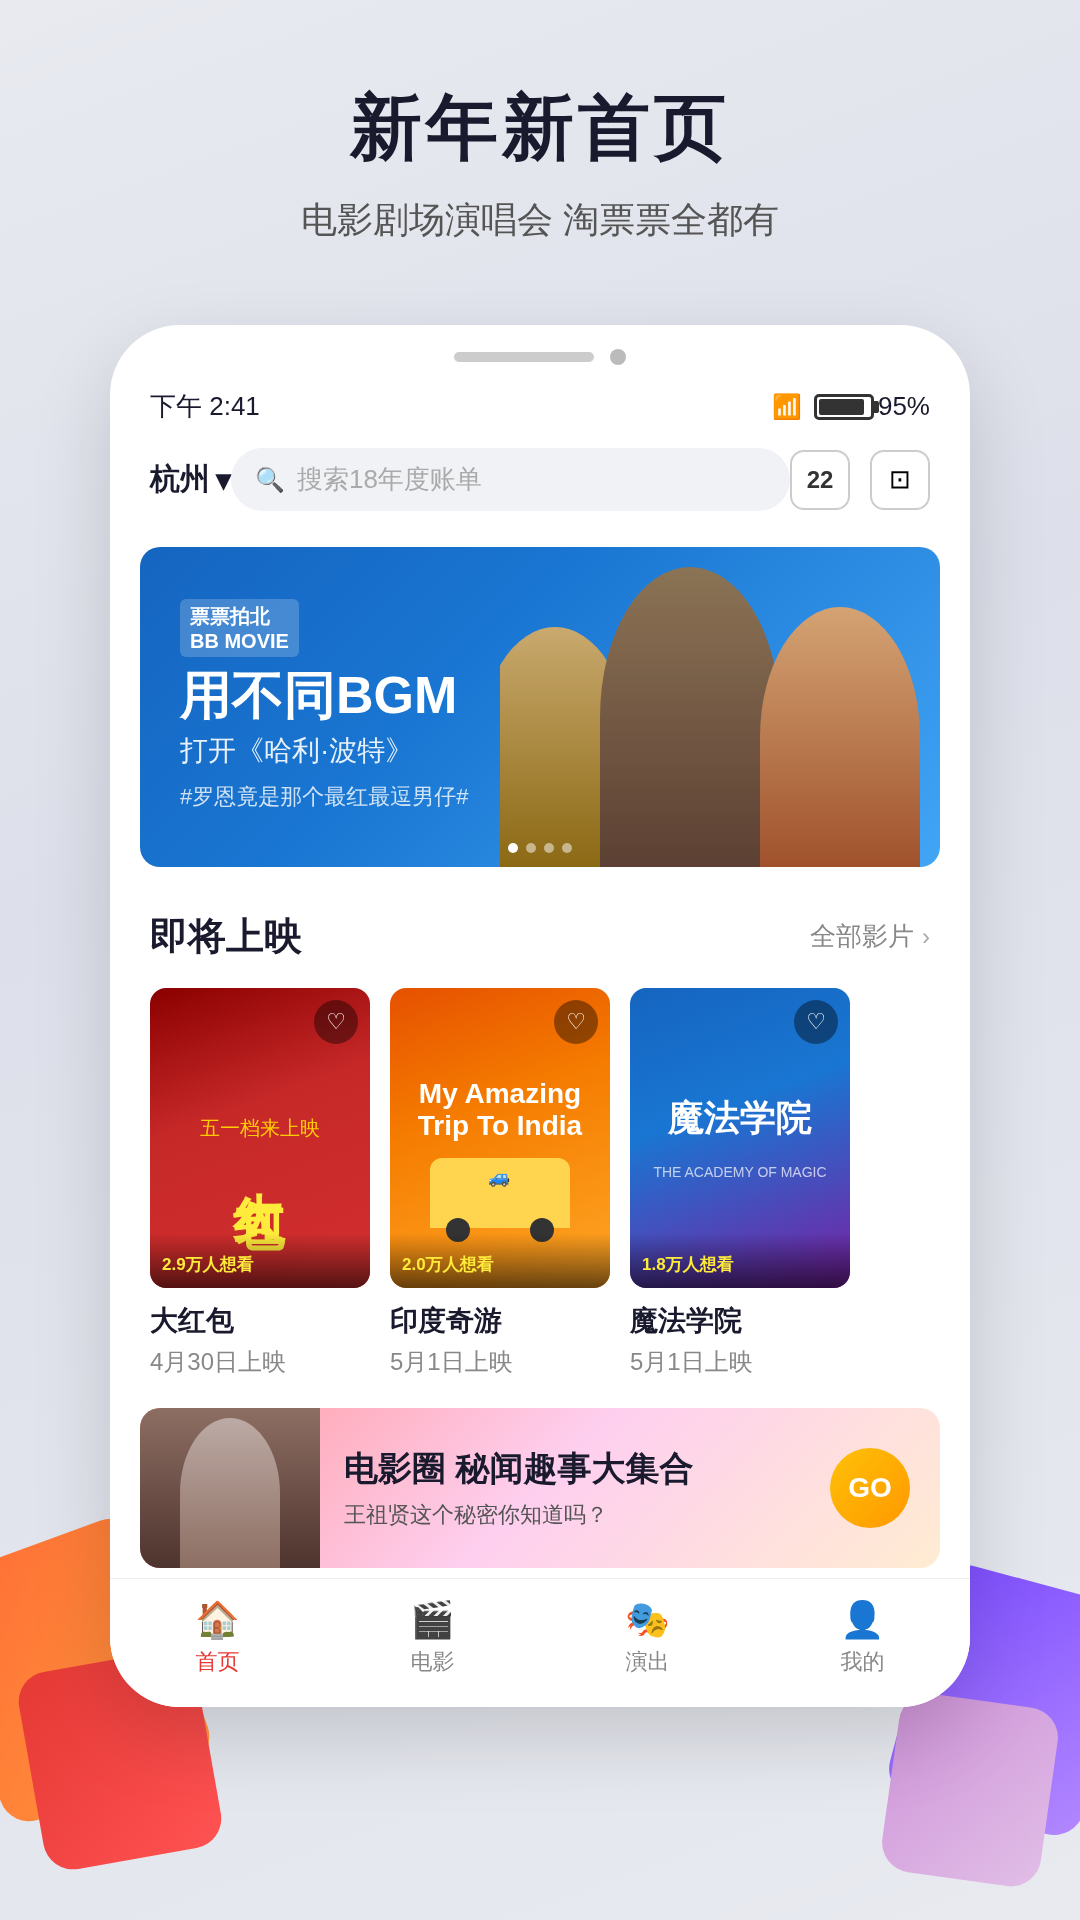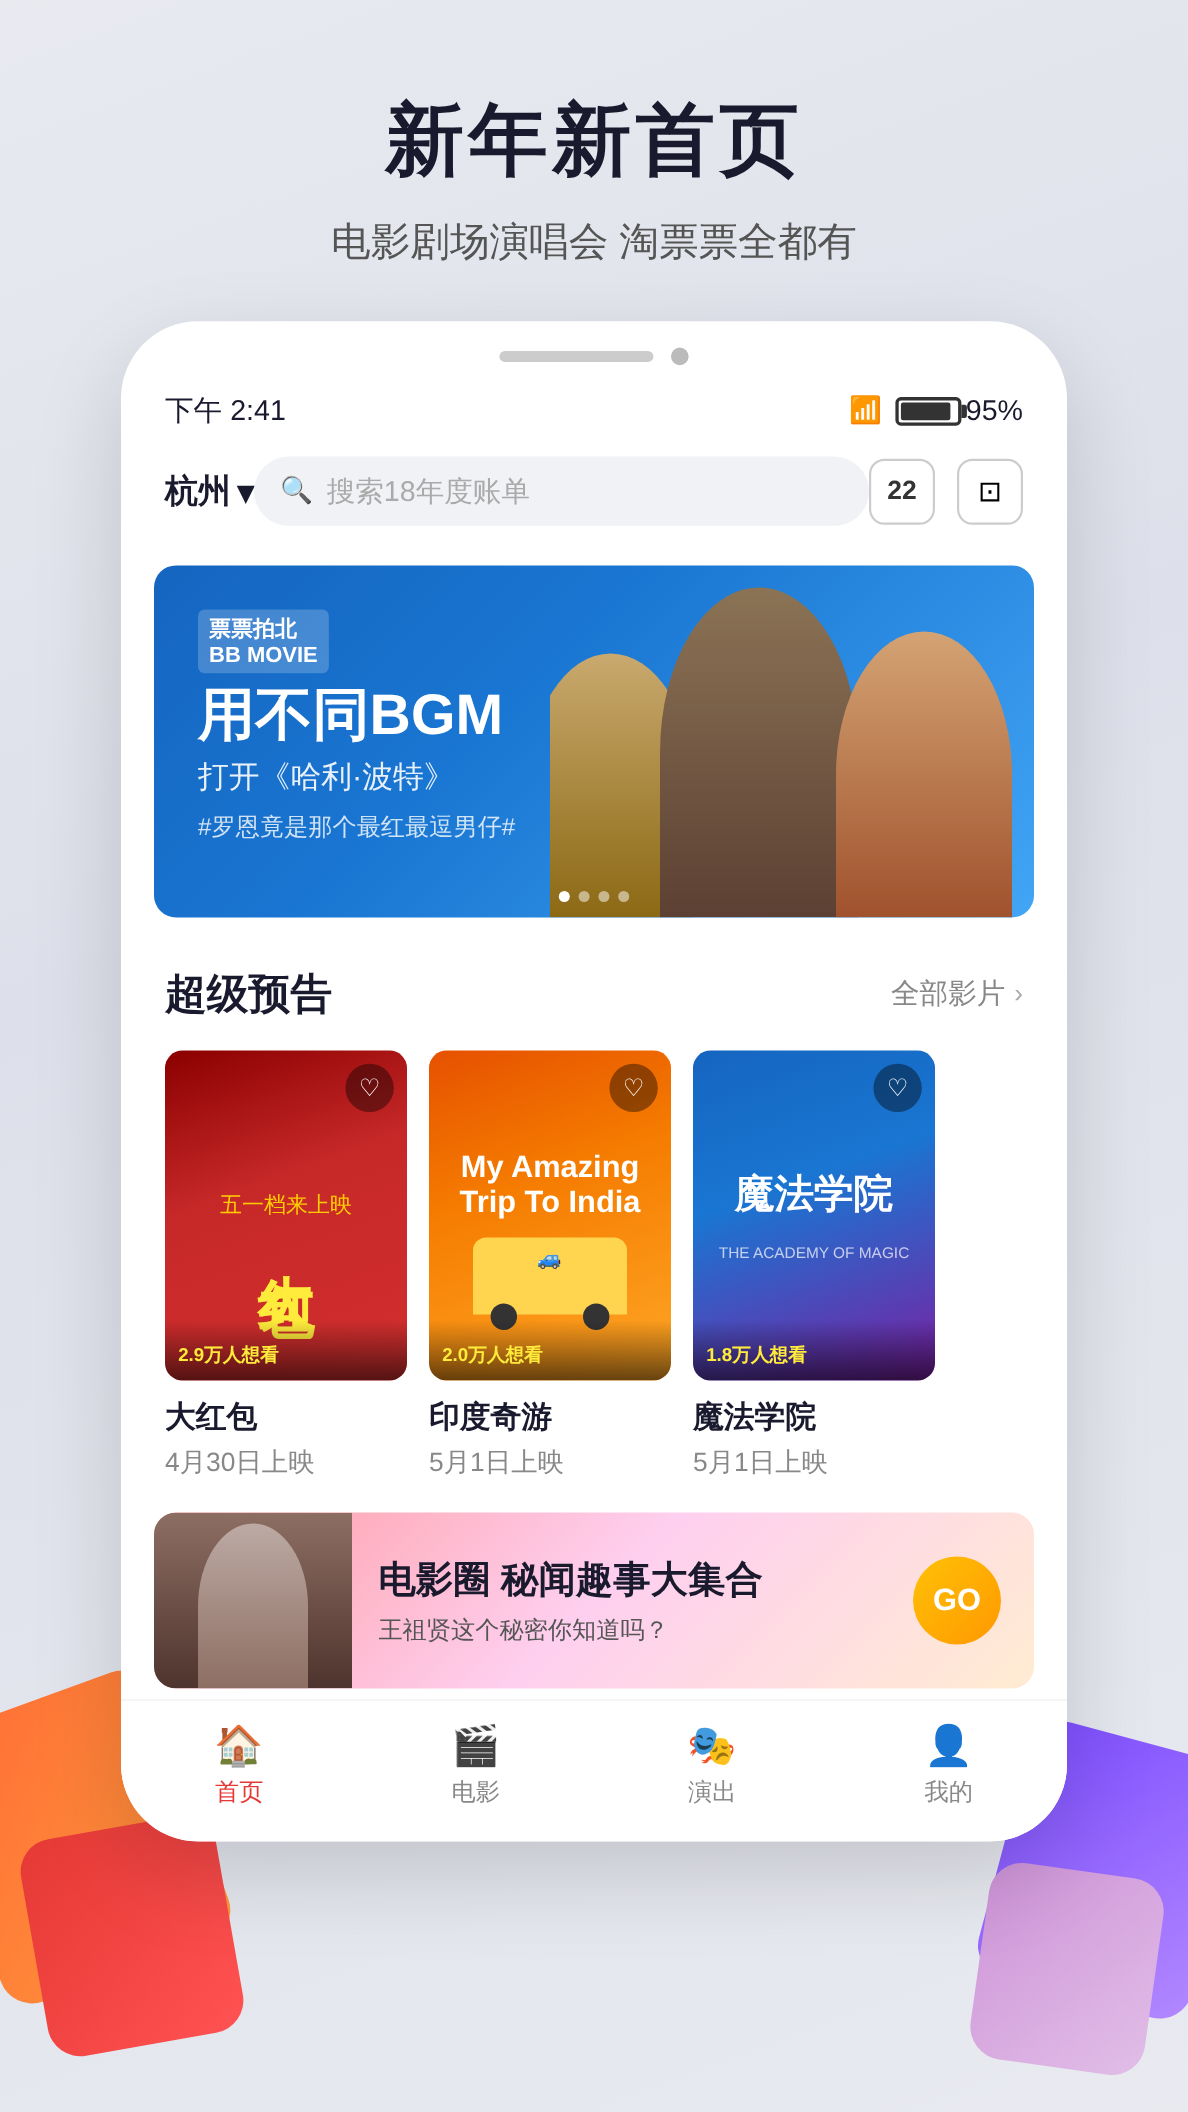--- a/index.html
+++ b/index.html
@@ -52,21 +52,21 @@
       background: linear-gradient(135deg, #ce93d8, #e1bee7);
       border-radius: 30px;
       transform: rotate(8deg);
     }
 
     
     .promo-section {
       position: relative;
       z-index: 1;
       text-align: center;
-      padding: 80px 40px 47px;
+      padding: 80px 40px 80px;
     }
     .promo-title {
       font-size: 72px;
       font-weight: 800;
       color: #1a1a2e;
       letter-spacing: 4px;
       margin-bottom: 20px;
     }
     .promo-subtitle {
       font-size: 36px;
@@ -259,21 +259,21 @@
       border-radius: 20px;
       overflow: hidden;
       position: relative;
       height: 320px;
       background: linear-gradient(135deg, #1565c0 0%, #1976d2 40%, #42a5f5 100%);
     }
     .banner-content {
       position: absolute;
       top: 0; left: 0; bottom: 0;
       width: 55%;
-      padding: 40px 40px;
+      padding: 52px 40px;
       color: white;
       z-index: 2;
     }
     .banner-tag {
       display: flex;
       align-items: center;
       gap: 8px;
       margin-bottom: 10px;
     }
     .banner-logo {
@@ -585,21 +585,21 @@
     </div>
     <div class="banner-dots">
       <div class="dot active"></div>
       <div class="dot"></div>
       <div class="dot"></div>
       <div class="dot"></div>
     </div>
   </div>
 
   <div class="section-header">
-    <span class="section-title">超级预告</span>
+    <span class="section-title">即将上映</span>
     <div class="section-more">
       <span>全部影片</span>
       <span class="section-more-arrow">›</span>
     </div>
   </div>
 
   <div class="movies-scroll">
 
     <div class="movie-card">
       <div class="movie-poster poster-dahongbao">

